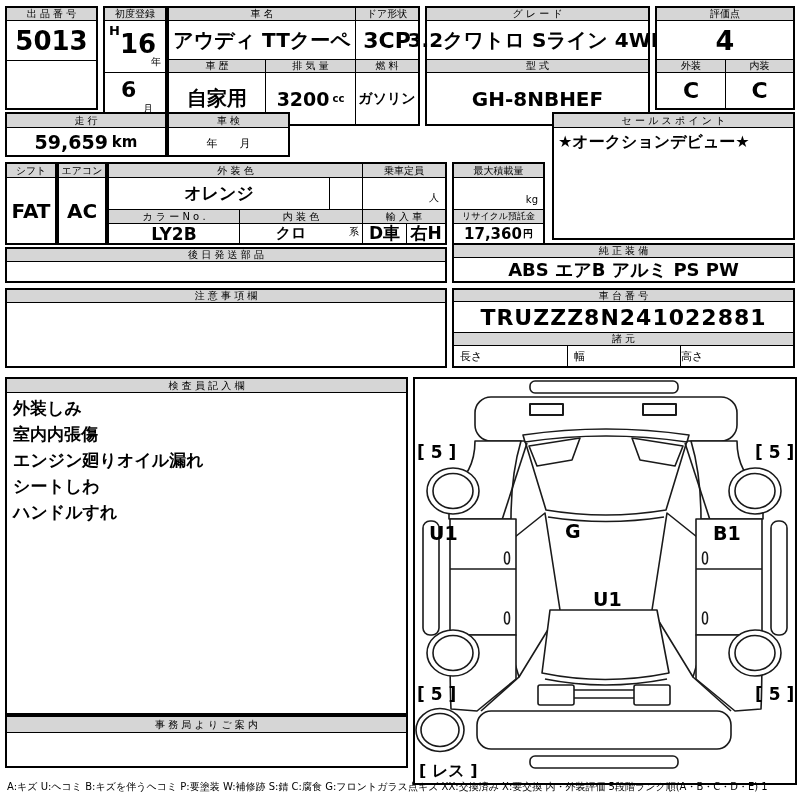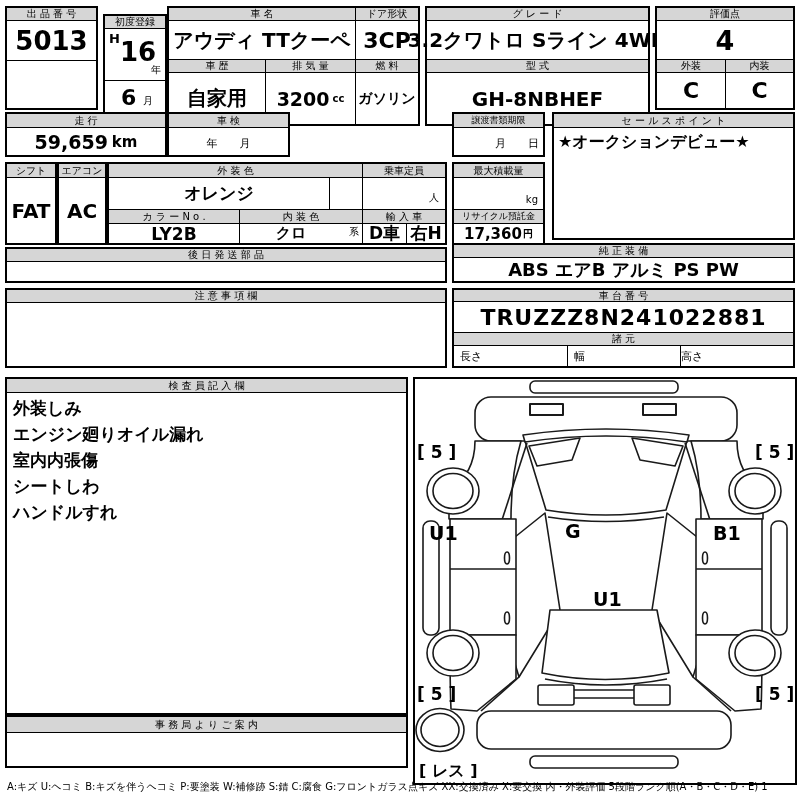--- a/index.html
+++ b/index.html
@@ -20,21 +20,21 @@
 </head>
 <body>
 
 <div id="sheet">
 
   <div class="a b" style="left:5px;top:6px;width:93px;height:104px">
     <div class="a h" style="left:0;top:0;right:0;height:13px">出 品 番 号</div>
     <div class="a v bb" style="left:0;top:13px;right:0;height:40px;font-size:26px">5013</div>
   </div>
 
-  <div class="a b" style="left:103px;top:14px;width:64px;height:104px">
+  <div class="a b" style="left:103px;top:6px;width:64px;height:120px">
     <div class="a h" style="left:0;top:0;right:0;height:13px">初度登録</div>
     <div class="a bb" style="left:0;top:13px;right:0;height:52px">
       <span class="a" style="left:4px;top:2px;font-size:13px;font-weight:bold">H</span>
       <span class="a" style="left:15px;top:8px;font-size:26px;font-weight:bold">16</span>
       <span class="a small" style="right:4px;bottom:3px">年</span>
     </div>
     <div class="a" style="left:0;top:65px;right:0;bottom:0">
       <span class="a" style="left:16px;top:4px;font-size:22px;font-weight:bold">6</span>
       <span class="a small" style="right:12px;bottom:8px">月</span>
     </div>
@@ -79,24 +79,20 @@
       <span style="font-size:15px;font-weight:bold;margin-left:4px">km</span>
     </div>
   </div>
 
   <div class="a b" style="left:167px;top:112px;width:123px;height:45px">
     <div class="a h" style="left:0;top:0;right:0;height:14px">車 検</div>
     <div class="a" style="left:0;top:14px;right:0;bottom:4px;display:flex;align-items:flex-end;justify-content:center;font-size:11px">年　　月</div>
   </div>
 
 
-  <div class="a b" style="left:452px;top:112px;width:93px;height:45px">
-    <div class="a h" style="left:0;top:0;right:0;height:14px;font-size:9px">譲渡書類期限</div>
-    <div class="a" style="left:0;top:14px;right:4px;bottom:4px;display:flex;align-items:flex-end;justify-content:flex-end;font-size:11px">月　　日</div>
-  </div>
 
   <div class="a b" style="left:552px;top:112px;width:243px;height:128px">
     <div class="a h" style="left:0;top:0;right:0;height:14px">セ ー ル ス ポ イ ン ト</div>
     <div class="a" style="left:4px;top:18px;right:2px;font-size:16px;font-weight:bold">★オークションデビュー★</div>
   </div>
 
   <div class="a b" style="left:5px;top:162px;width:52px;height:83px">
     <div class="a h" style="left:0;top:0;right:0;height:14px">シフト</div>
     <div class="a v" style="left:0;top:14px;right:0;bottom:0;font-size:20px">FAT</div>
   </div>
@@ -159,22 +155,22 @@
     <div class="a h" style="left:0;top:43px;right:0;height:13px">諸 元</div>
     <div class="a" style="left:0;top:56px;width:113px;bottom:0;font-size:11px;display:flex;align-items:center;padding-left:6px">長さ</div>
     <div class="a bl" style="left:113px;top:56px;width:113px;bottom:0;font-size:11px;display:flex;align-items:center;padding-left:6px">幅</div>
     <div class="a bl" style="left:226px;top:56px;right:0;bottom:0;font-size:11px;display:flex;align-items:center;">高さ</div>
   </div>
 
   <div class="a b" style="left:5px;top:377px;width:403px;height:338px">
     <div class="a h" style="left:0;top:0;right:0;height:14px">検 査 員 記 入 欄</div>
     <div class="a" style="left:6px;top:16px;right:4px;bottom:2px;font-size:17px;font-weight:bold;line-height:26px">
       <div>外装しみ</div>
+      <div>室内内張傷</div>
       <div>エンジン廻りオイル漏れ</div>
-      <div>室内内張傷</div>
       <div>シートしわ</div>
       <div>ハンドルすれ</div>
     </div>
   </div>
 
   <div class="a b" style="left:5px;top:715px;width:403px;height:53px">
     <div class="a h" style="left:0;top:0;right:0;height:16px">事 務 局 よ り ご 案 内</div>
     <div class="a" style="left:4px;top:18px;right:4px;bottom:2px;font-size:13px"></div>
   </div>
 

